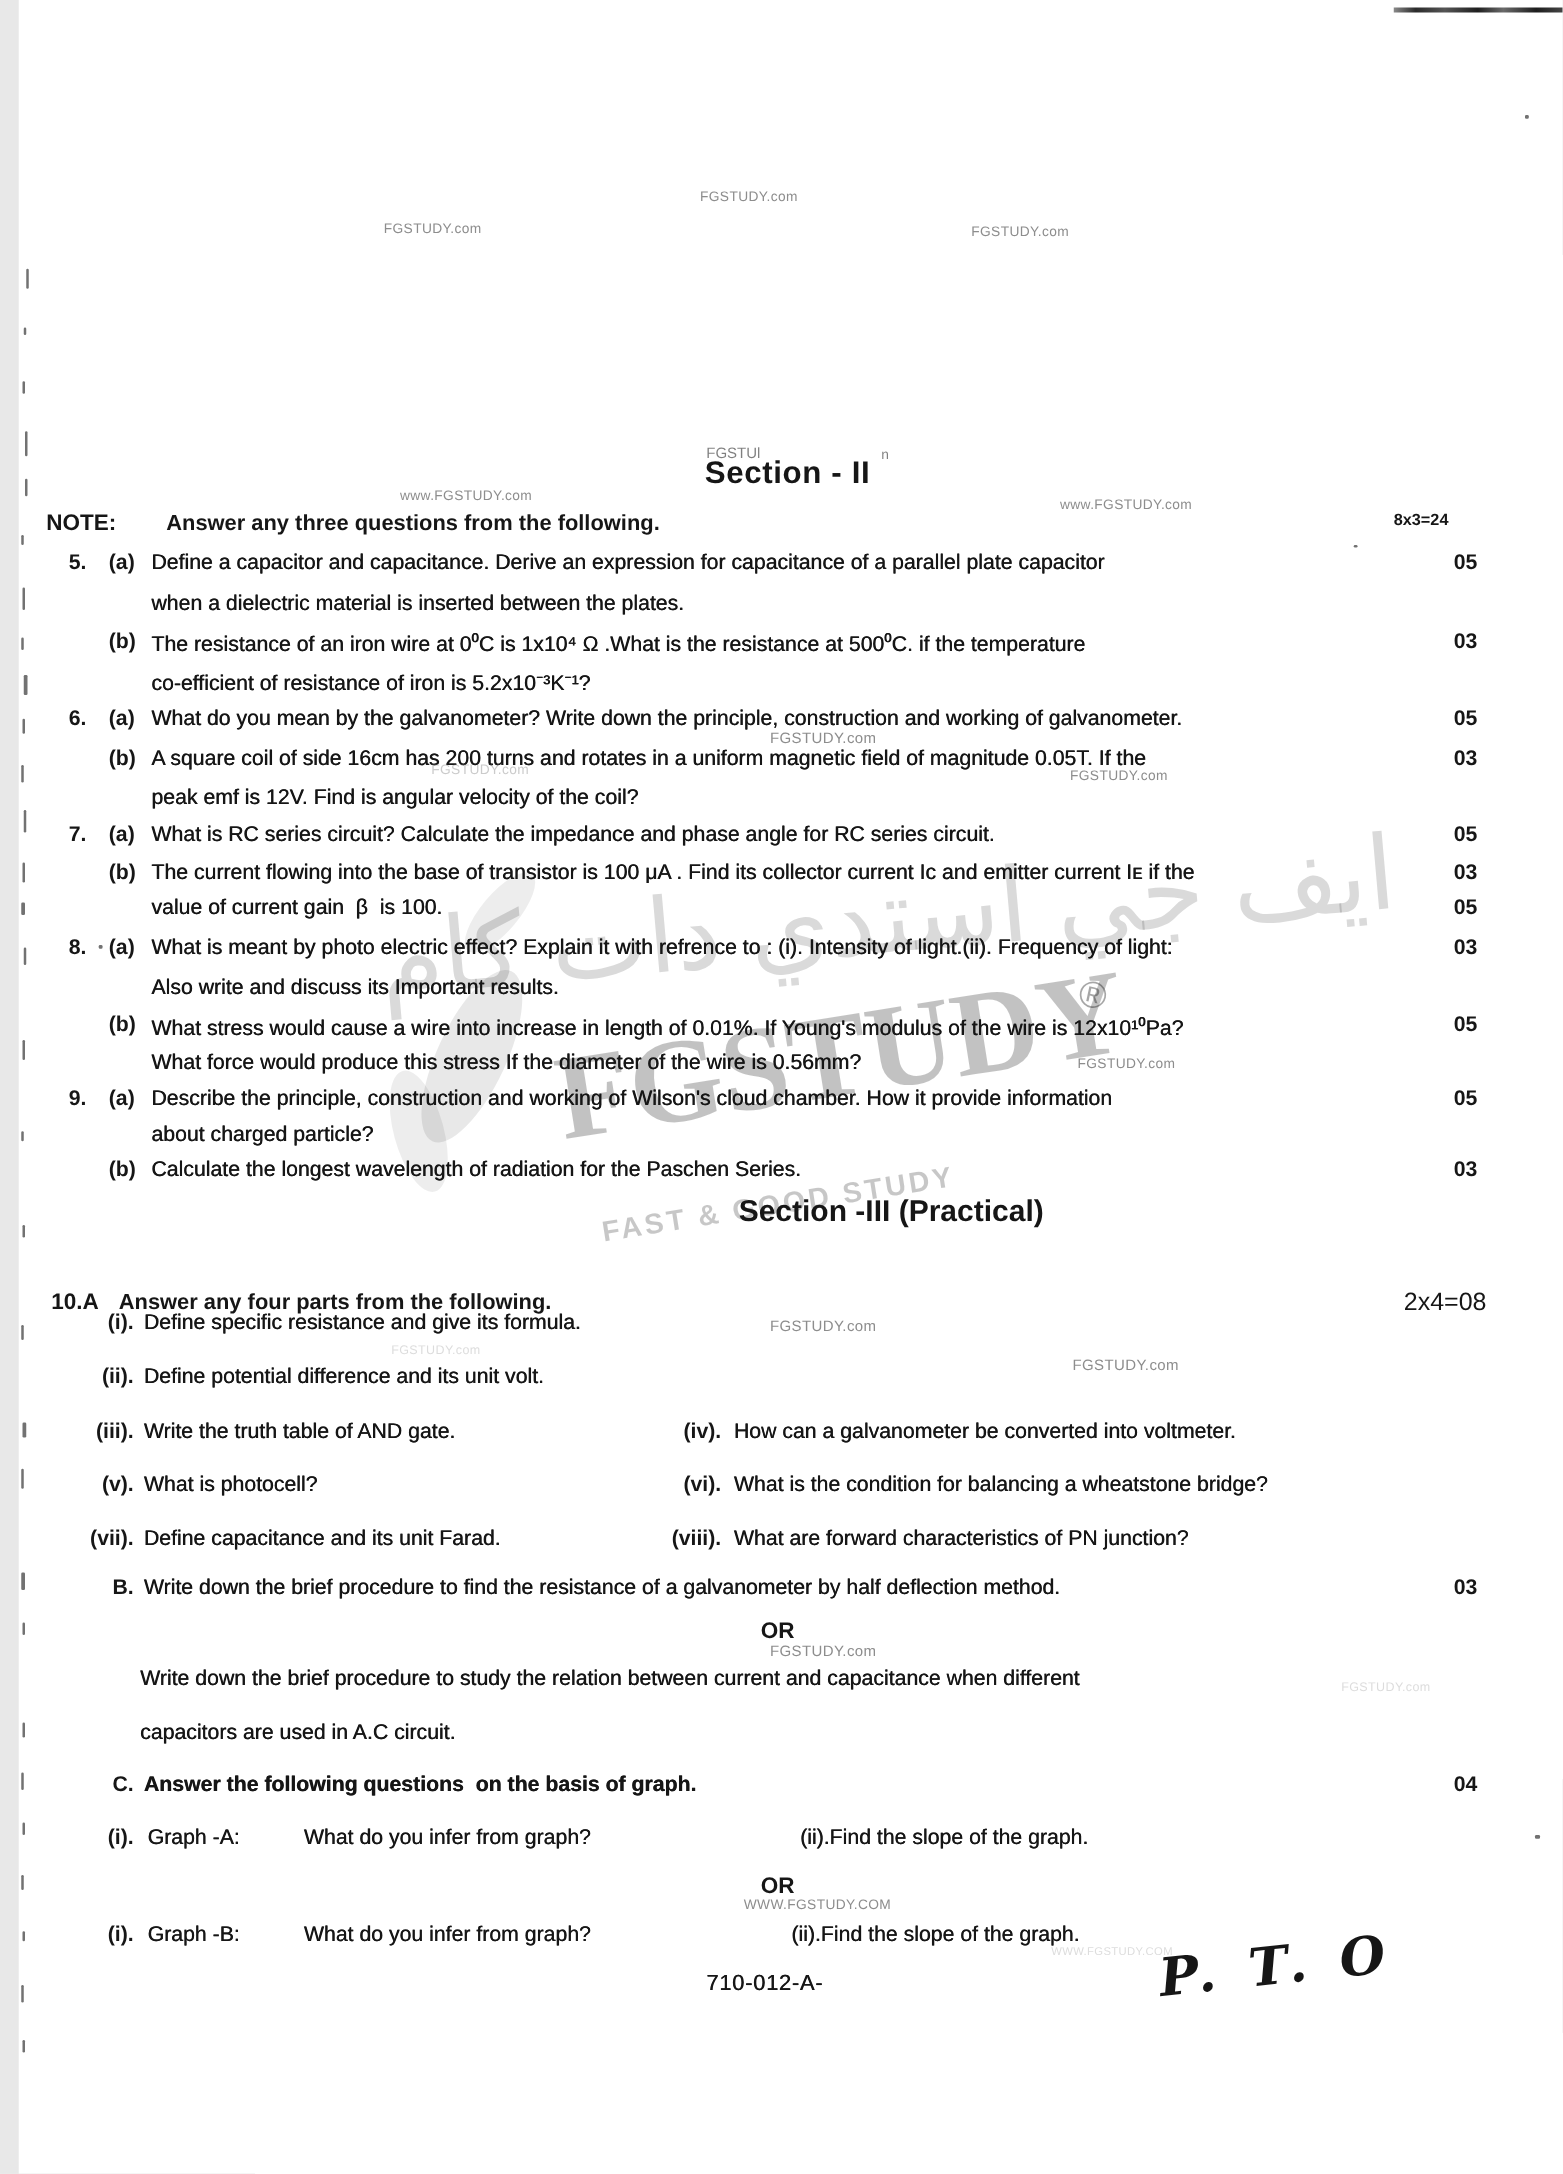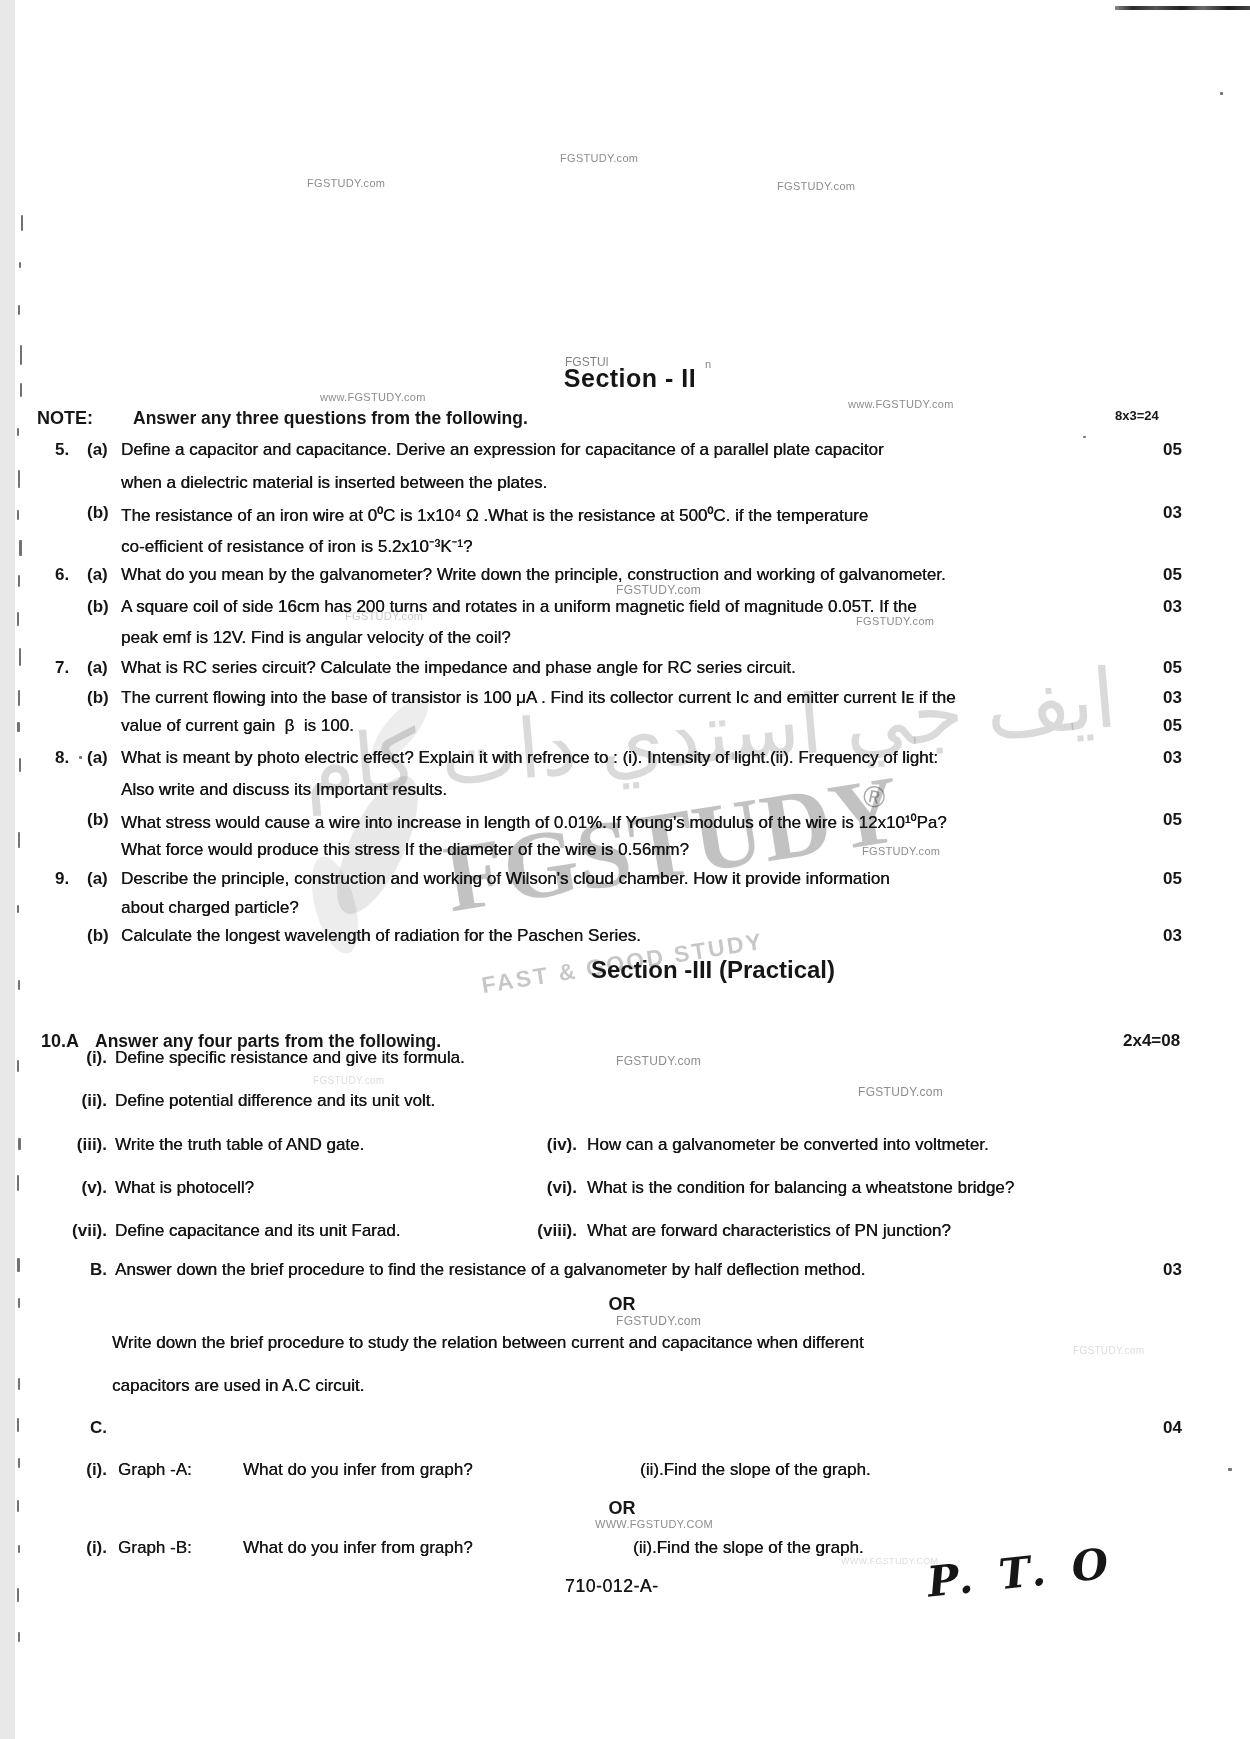--- a/index.html
+++ b/index.html
@@ -17,21 +17,21 @@
        font-size:25px;font-weight:700;letter-spacing:.5px;white-space:pre;}
   .h3x{position:absolute;left:400px;top:956px;width:420px;text-align:right;
        font-size:24px;font-weight:700;white-space:pre;}
   
   .noterow,.introrow{position:absolute;left:0;width:100%;height:26px;}
   .nlab{position:absolute;left:22px;font-weight:700;font-size:18px;white-space:pre;}
   .ntxt{position:absolute;left:118px;font-weight:700;font-size:17.5px;white-space:pre;}
   .nmarks{position:absolute;left:1100px;font-weight:700;font-size:13px;white-space:pre;}
   .ilab{position:absolute;left:26px;font-weight:700;font-size:18px;white-space:pre;}
   .itxt{position:absolute;left:80px;font-weight:700;font-size:17.5px;white-space:pre;}
-  .imarks{position:absolute;left:1108px;font-weight:700;font-size:17px;white-space:pre;}
+  .imarks{position:absolute;left:1108px;font-weight:400;font-size:20px;white-space:pre;}
   
   .s2row{position:absolute;left:0;width:100%;height:24px;font-size:17px;}
   .qnum{position:absolute;left:40px;font-weight:700;white-space:pre;}
   .qlab{position:absolute;left:72px;font-weight:700;white-space:pre;}
   .qtxt{position:absolute;left:106px;white-space:pre;text-shadow:.35px 0 0 currentColor;}
   .qmarks{position:absolute;left:1148px;font-weight:700;white-space:pre;}
   
   .s3row{position:absolute;left:0;width:100%;height:24px;font-size:17px;}
   .plab{position:absolute;left:18px;width:74px;text-align:right;font-weight:700;white-space:pre;}
   .ptxt{position:absolute;left:100px;white-space:pre;text-shadow:.35px 0 0 currentColor;}
@@ -249,36 +249,37 @@
   </div>
   <div class="s3row" style="top:1221px;">
     <span class="plab">(vii).</span>
     <span class="ptxt">Define capacitance and its unit Farad.</span>
     <span class="plab2">(viii).</span>
     <span class="ptxt2">What are forward characteristics of PN junction?</span>
   </div>
 
   <div class="s3row" style="top:1260px;">
     <span class="plab">B.</span>
-    <span class="ptxt">Answer down the brief procedure to find the resistance of a galvanometer by half deflection method.</span>
+    <span class="ptxt">Write down the brief procedure to find the resistance of a galvanometer by half deflection method.</span>
     <span class="pmarks">03</span>
   </div>
 
   <div class="orx" style="top:1294px;">OR</div>
   <span class="wm big" style="left:601px;top:1314px;">FGSTUDY.com</span>
   <div class="s3row" style="top:1333px;">
     <span class="ptxt" style="left:97px;">Write down the brief procedure to study the relation between current and capacitance when different</span>
   </div>
   <span class="wm vfaint" style="left:1058px;top:1345px;font-size:10px;">FGSTUDY.com</span>
   <div class="s3row" style="top:1376px;">
     <span class="ptxt" style="left:97px;">capacitors are used in A.C circuit.</span>
   </div>
 
   <div class="s3row" style="top:1418px;">
     <span class="plab">C.</span>
+    <span class="ptxt" style="font-weight:700;">Answer the following questions  on the basis of graph.</span>
     <span class="pmarks">04</span>
   </div>
 
   <div class="s3row" style="top:1460px;">
     <span class="plab">(i).</span>
     <span class="gname">Graph -A:</span>
     <span class="gtext">What do you infer from graph?</span>
     <span class="gright">(ii).Find the slope of the graph.</span>
   </div>
 

